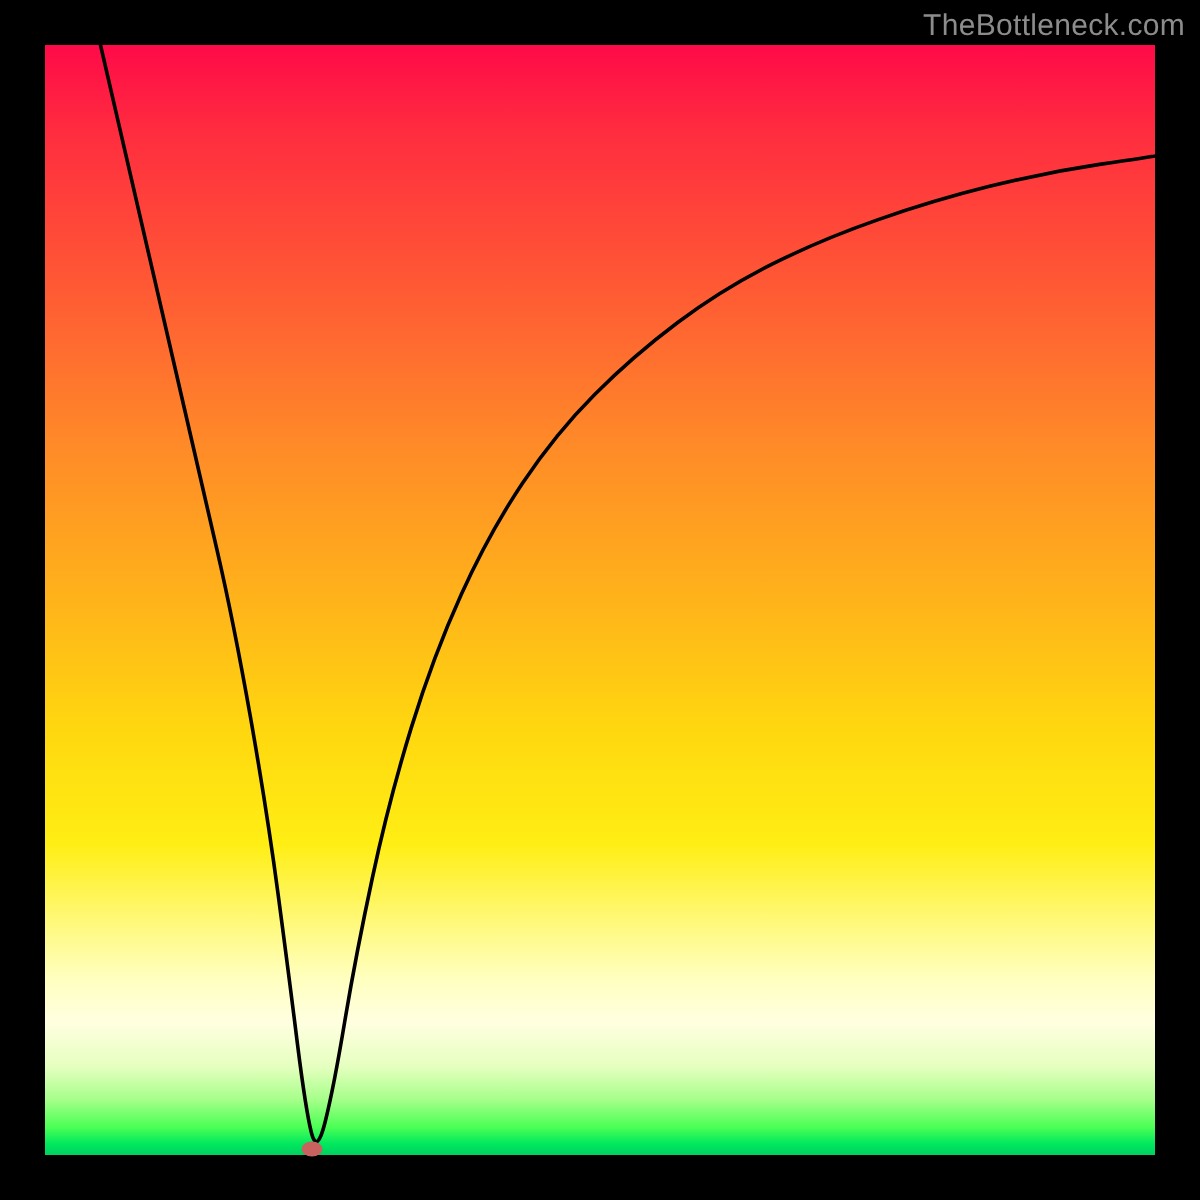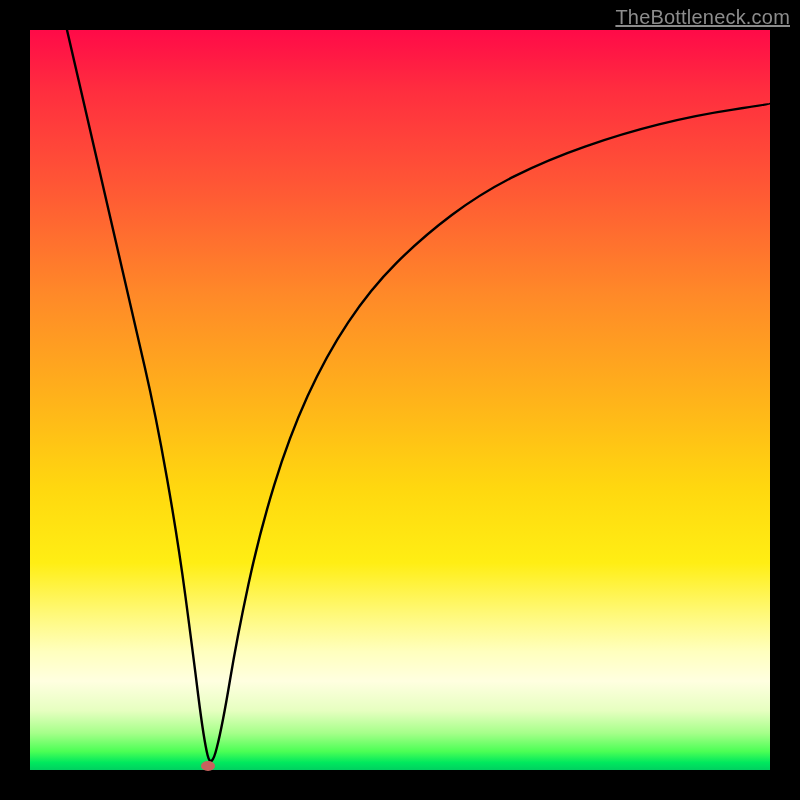--- a/index.html
+++ b/index.html
@@ -44,21 +44,20 @@
   }
   .watermark {
     position: absolute;
     top: 6px;
     right: 10px;
     color: #8c8c8c;
     font-size: 20px;
     font-weight: 500;
     letter-spacing: 0.2px;
     user-select: none;
-    text-decoration: underline;
   }
   svg.curve {
     position: absolute;
     left: 0;
     top: 0;
     width: 740px;
     height: 740px;
     overflow: visible;
   }
   .marker {

